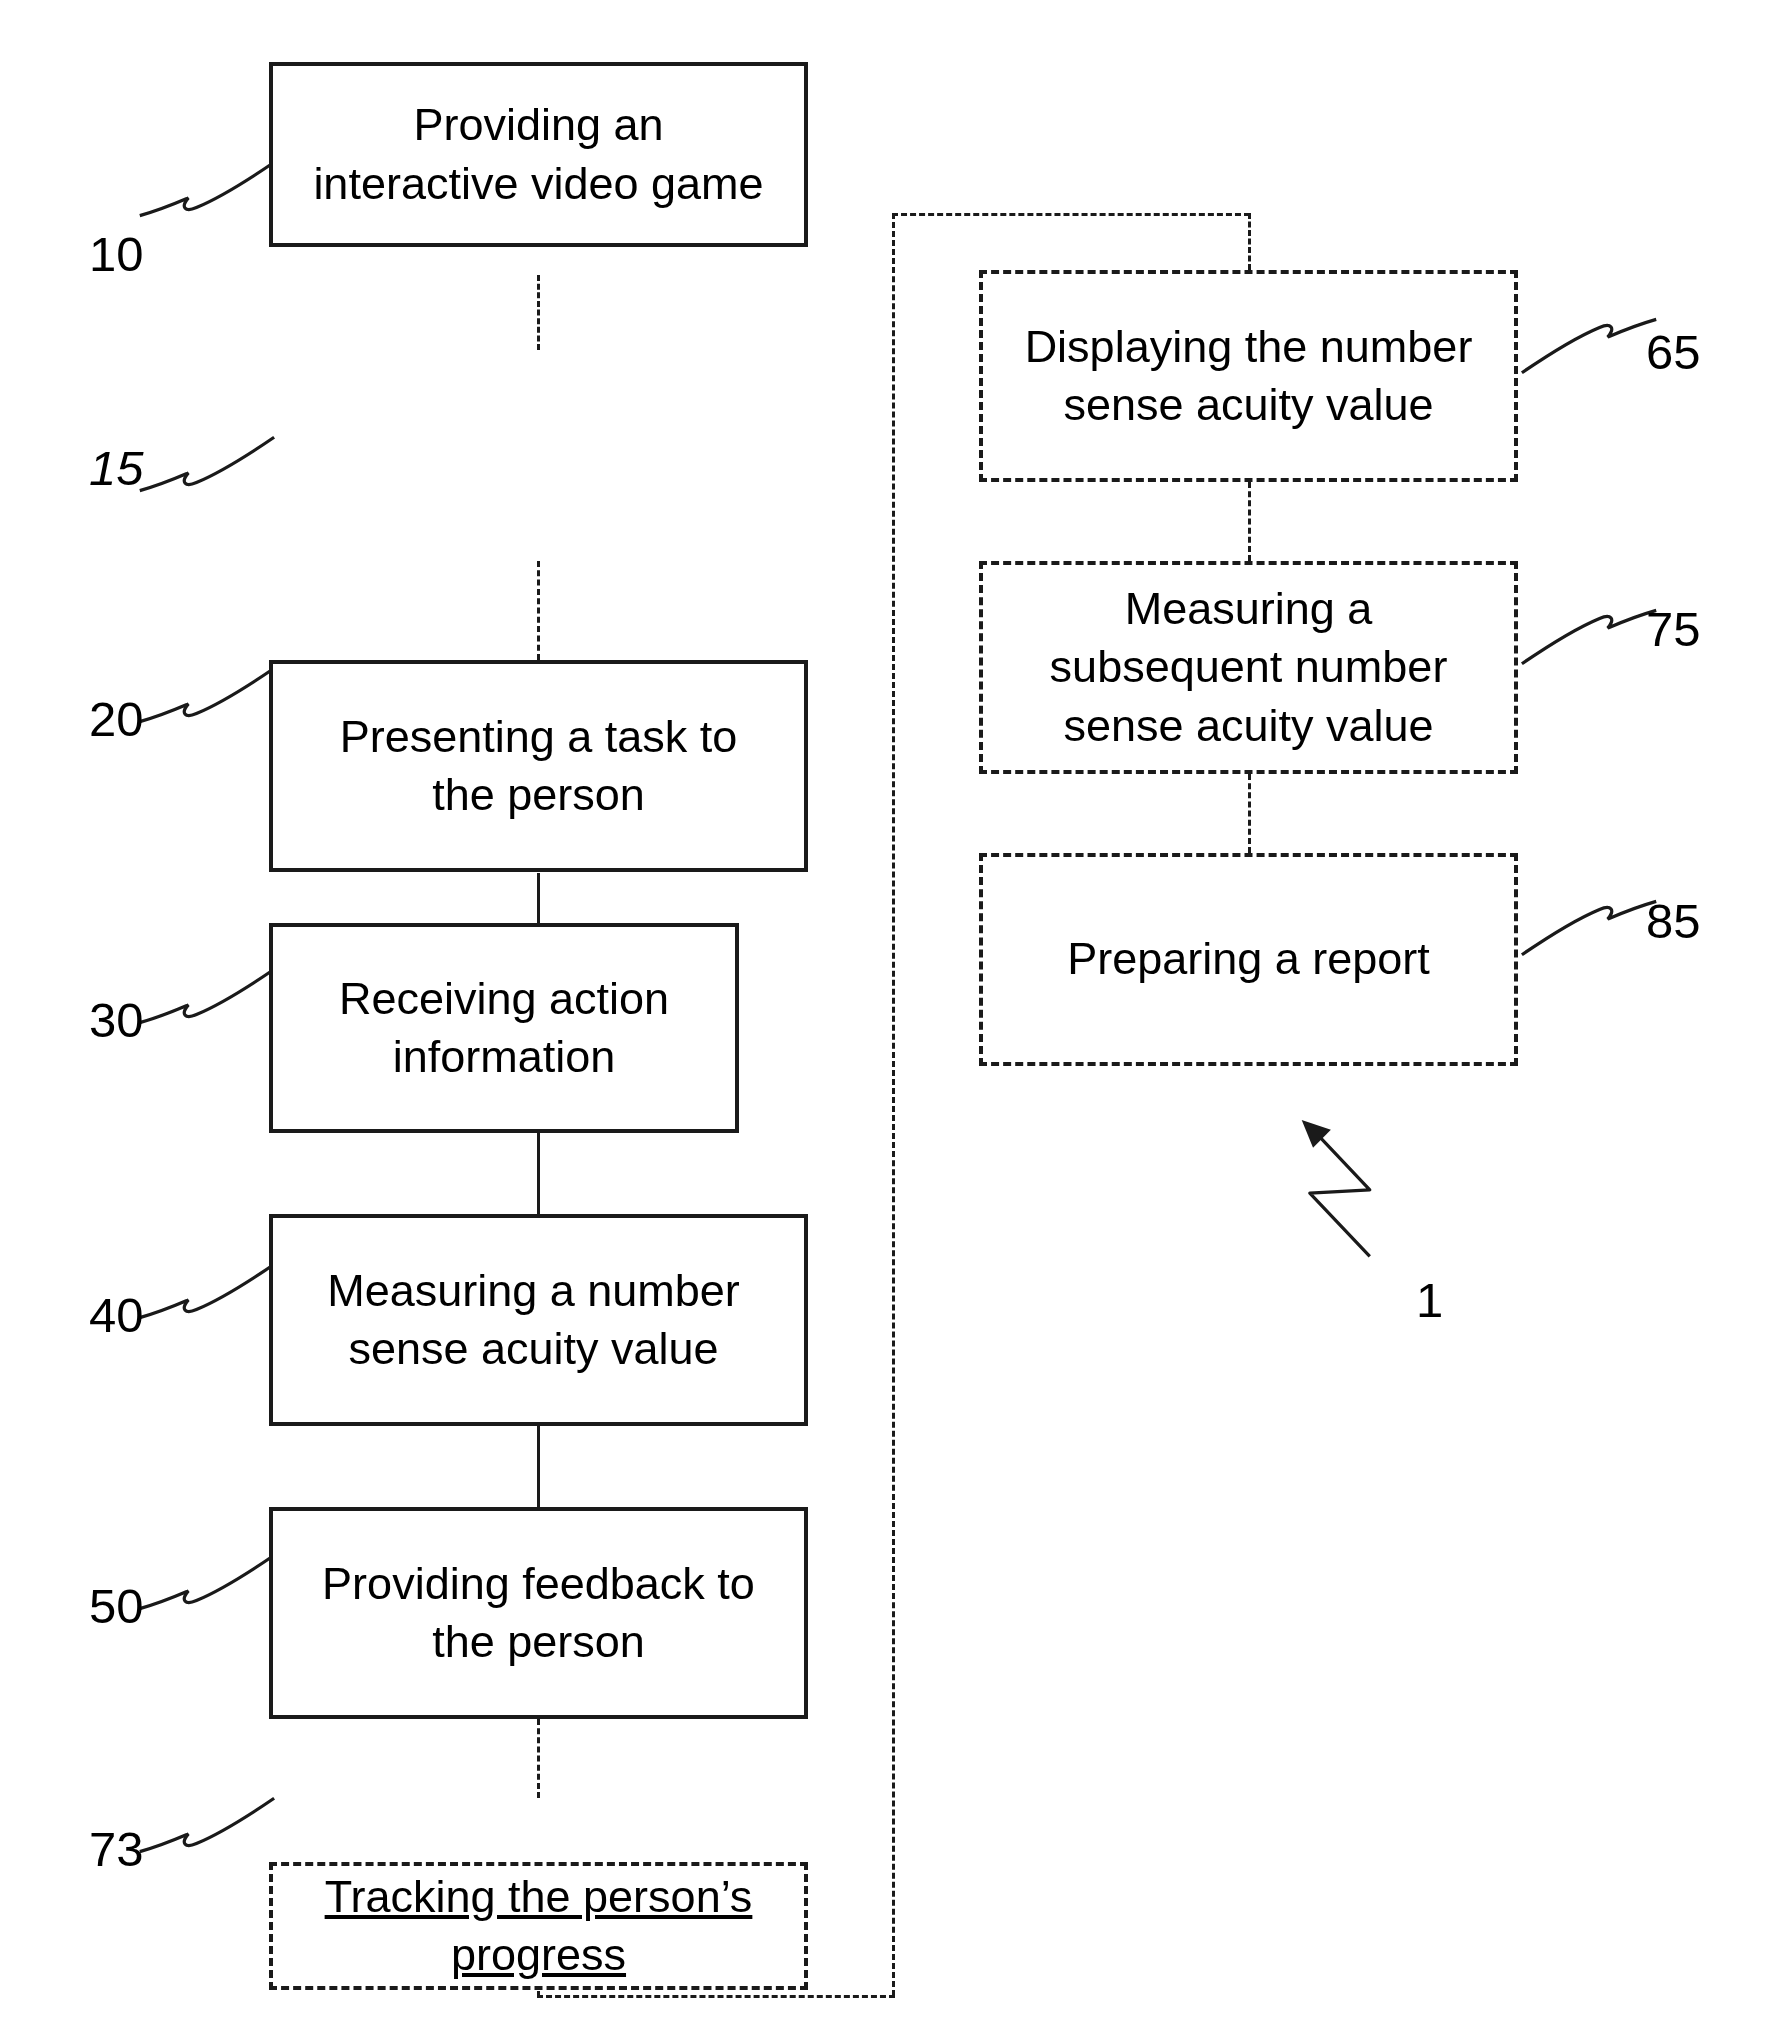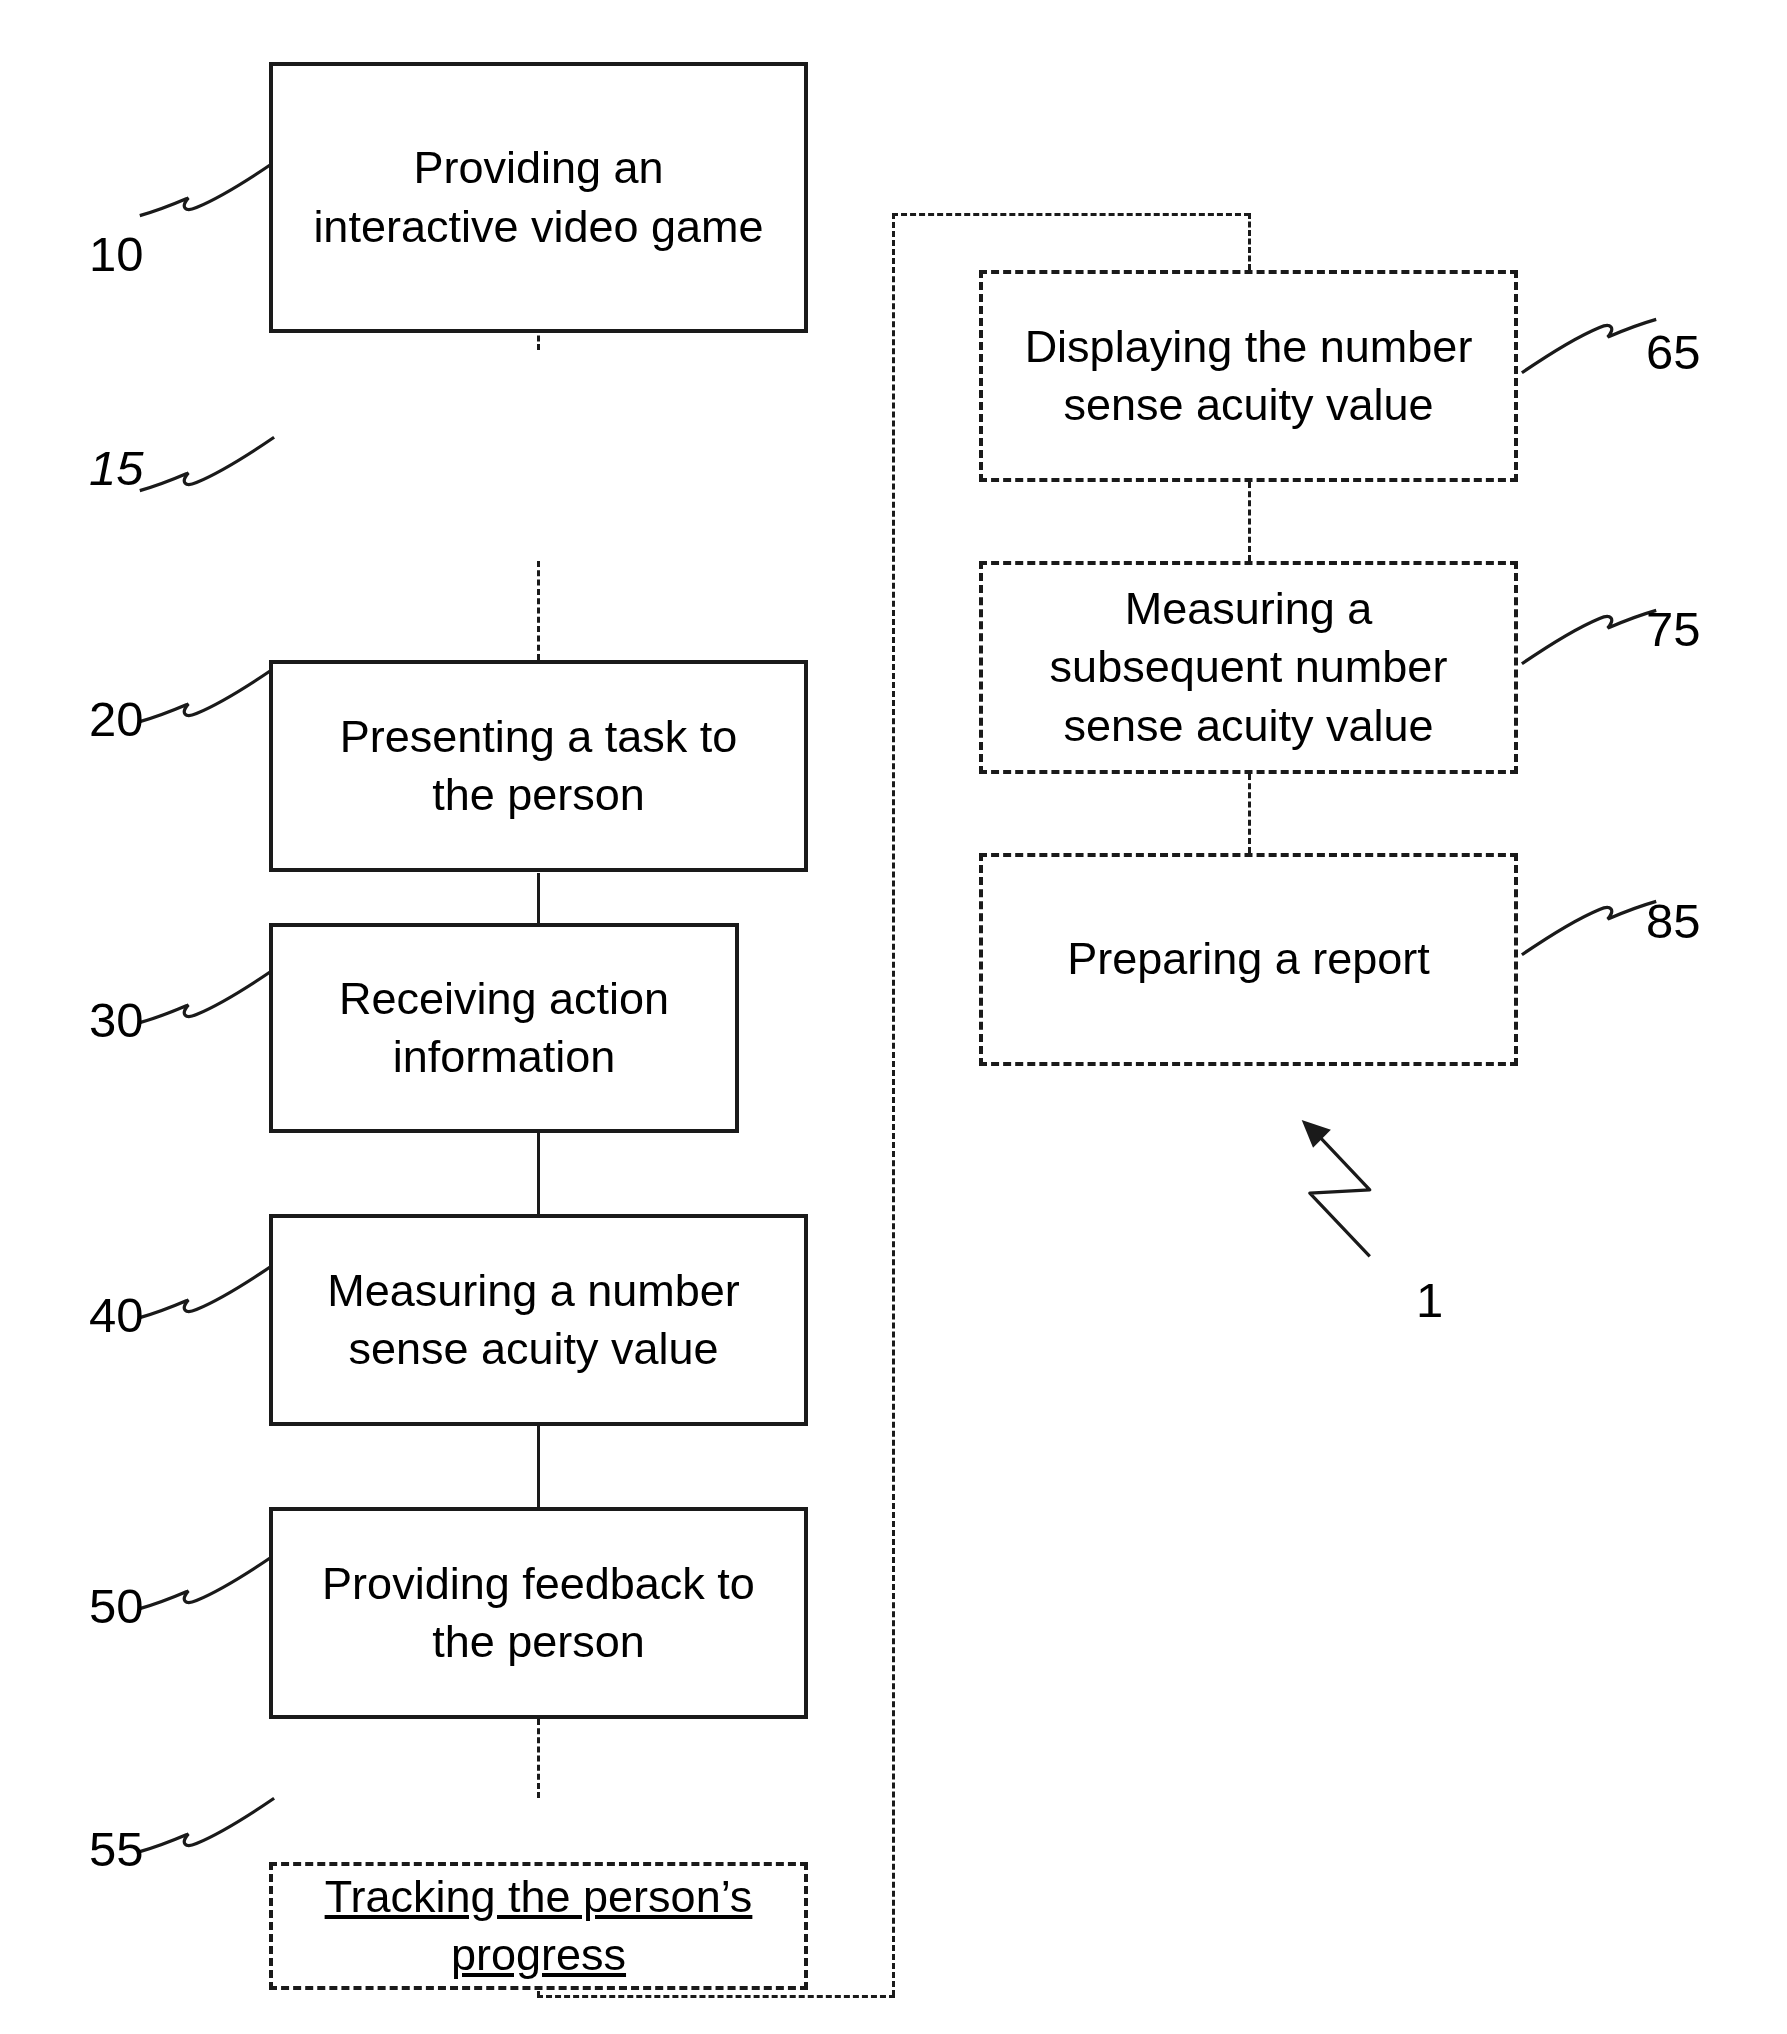--- a/index.html
+++ b/index.html
@@ -103,21 +103,21 @@
   <div class="conn v-dashed" style="left:892px; top:213px; height:1783px;"></div>
 
   <div class="conn h-dashed" style="left:892px; top:213px; width:358px;"></div>
 
   <div class="conn v-dashed" style="left:1248px; top:213px; height:57px;"></div>
 
   <div class="conn v-dashed" style="left:1248px; top:482px; height:79px;"></div>
 
   <div class="conn v-dashed" style="left:1248px; top:774px; height:79px;"></div>
 
-  <div class="node solid fs-big" style="left:269px; top:62px; width:539px; height:271px;">
+  <div class="node solid fs-big" style="left:269px; top:62px; width:539px; height:185px;">
     <span class="label">Providing an
 interactive video game</span>
   </div>
 
 
   <div class="node solid fs-big" style="left:269px; top:660px; width:539px; height:212px;">
     <span class="label">Presenting a task to
 the person</span>
   </div>
 
@@ -179,21 +179,21 @@
   <div class="ref" style="left:89px; top:1287px;">40</div>
   <svg class="leader" style="left:138px; top:1240px; width:146px; height:89px;" viewBox="0 0 180 110">
     <path d="M2 96 C 30 88, 48 80, 62 74 C 52 86, 58 92, 72 86 C 96 76, 130 56, 168 30" fill="none" stroke="#1a1a1a" stroke-width="4"></path>
   </svg>
 
   <div class="ref" style="left:89px; top:1578px;">50</div>
   <svg class="leader" style="left:138px; top:1531px; width:146px; height:89px;" viewBox="0 0 180 110">
     <path d="M2 96 C 30 88, 48 80, 62 74 C 52 86, 58 92, 72 86 C 96 76, 130 56, 168 30" fill="none" stroke="#1a1a1a" stroke-width="4"></path>
   </svg>
 
-  <div class="ref" style="left:89px; top:1821px;">55</div>
+  <div class="ref" style="left:89px; top:1821px;">73</div>
   <svg class="leader" style="left:138px; top:1774px; width:146px; height:89px;" viewBox="0 0 180 110">
     <path d="M2 96 C 30 88, 48 80, 62 74 C 52 86, 58 92, 72 86 C 96 76, 130 56, 168 30" fill="none" stroke="#1a1a1a" stroke-width="4"></path>
   </svg>
 
   <div class="ref" style="left:1646px; top:324px;">65</div>
   <svg class="leader" style="left:1512px; top:308px; width:146px; height:89px;" viewBox="0 0 180 110">
     <path d="M178 14 C 150 22, 132 30, 118 36 C 128 24, 122 18, 108 24 C 84 34, 50 54, 12 80" fill="none" stroke="#1a1a1a" stroke-width="4"></path>
   </svg>
 
   <div class="ref" style="left:1646px; top:601px;">75</div>

